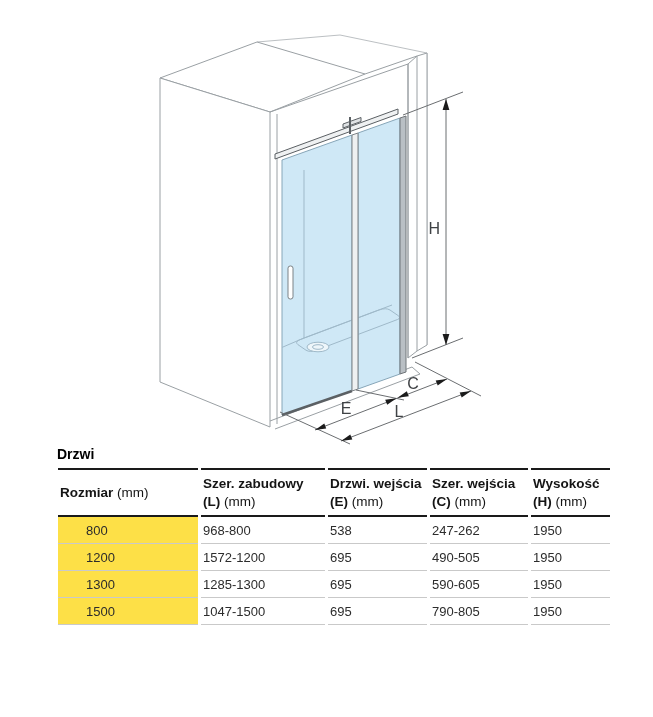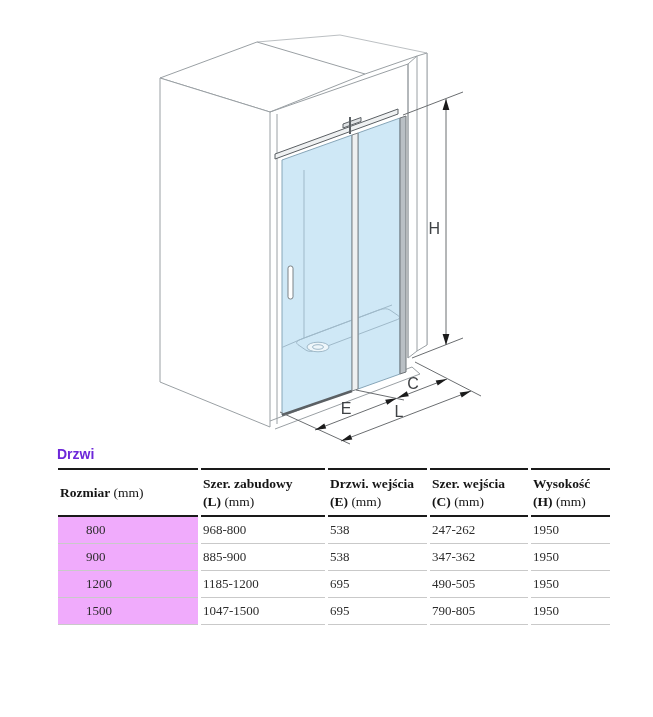--- a/index.html
+++ b/index.html
@@ -1,28 +1,28 @@
 <!DOCTYPE html>
 <html><head>
 <meta charset="utf-8">
 <style>
   html,body{margin:0;padding:0;background:#ffffff;}
   .page{position:relative;width:653px;height:717px;background:#ffffff;
         font-family:"Liberation Sans",sans-serif;overflow:hidden;}
   .diagram{position:absolute;top:0;left:0;width:653px;height:448px;}
   .spec{position:absolute;top:446px;left:55px;width:552px;}
-  .spec-title{font-weight:bold;font-size:14px;color:#6d28d9;margin:0 0 6px 2px;}
+  .spec-title{font-weight:bold;font-size:14px;color:#000000;margin:0 0 6px 2px;}
   table.dims{border-collapse:separate;border-spacing:3px 0;width:552px;
-             table-layout:fixed;font-size:13px;color:#2c2c2c;font-family:Liberation Serif, serif;}
+             table-layout:fixed;font-size:13px;color:#2c2c2c;}
   table.dims th{border-top:2px solid #1a1a1a;border-bottom:2px solid #1a1a1a;
                 text-align:left;vertical-align:middle;padding:5px 2px;
                 font-weight:normal;font-size:13.5px;color:#151515;line-height:1.3;}
   table.dims td{border-bottom:1px solid #c9c9c9;padding:5px 2px;height:16px;
                 vertical-align:middle;}
-  table.dims td.c1{background:#f0abfc;padding-left:28px;}
+  table.dims td.c1{background:#fde047;padding-left:28px;}
   .b{font-weight:bold;}
   .n{font-weight:normal;}
   svg text{font-family:"Liberation Sans",sans-serif;}
 </style>
 </head>
 <body>
 
 <div class="page">
 
   <div class="diagram">
@@ -138,31 +138,31 @@
         </thead>
       <tbody id="dims-body">
           <tr>
             <td class="c1">800</td>
             <td>968-800</td>
             <td>538</td>
             <td>247-262</td>
             <td>1950</td>
           </tr>
           <tr>
-            <td class="c1">900</td>
-            <td>885-900</td>
-            <td>538</td>
-            <td>347-362</td>
+            <td class="c1">1200</td>
+            <td>1572-1200</td>
+            <td>695</td>
+            <td>490-505</td>
             <td>1950</td>
           </tr>
           <tr>
-            <td class="c1">1200</td>
-            <td>1185-1200</td>
+            <td class="c1">1300</td>
+            <td>1285-1300</td>
             <td>695</td>
-            <td>490-505</td>
+            <td>590-605</td>
             <td>1950</td>
           </tr>
           <tr>
             <td class="c1">1500</td>
             <td>1047-1500</td>
             <td>695</td>
             <td>790-805</td>
             <td>1950</td>
           </tr>
         </tbody>

